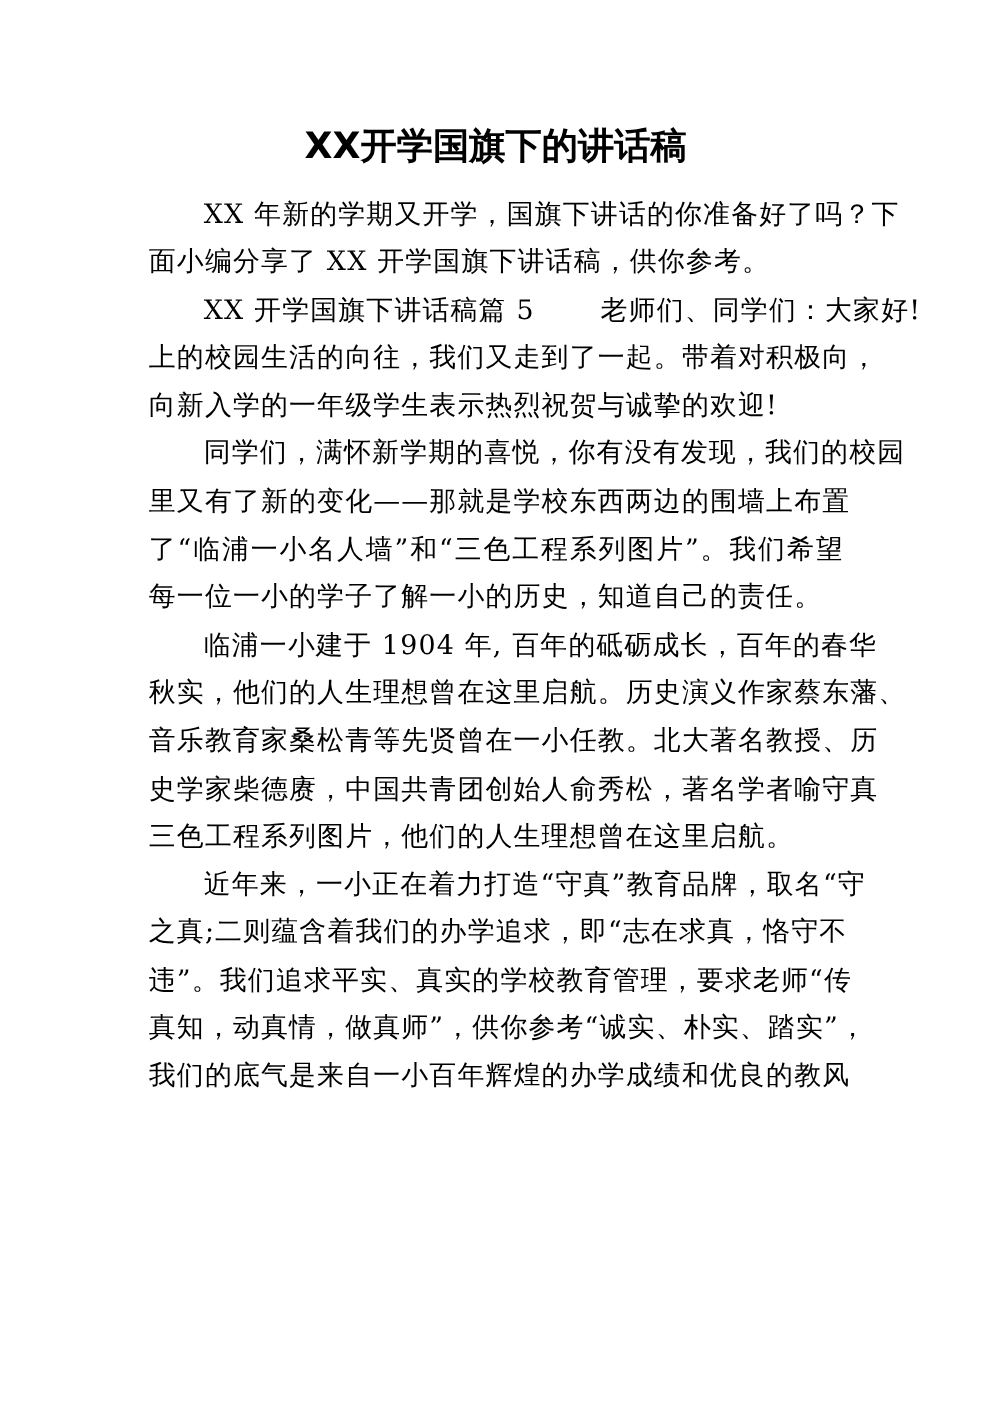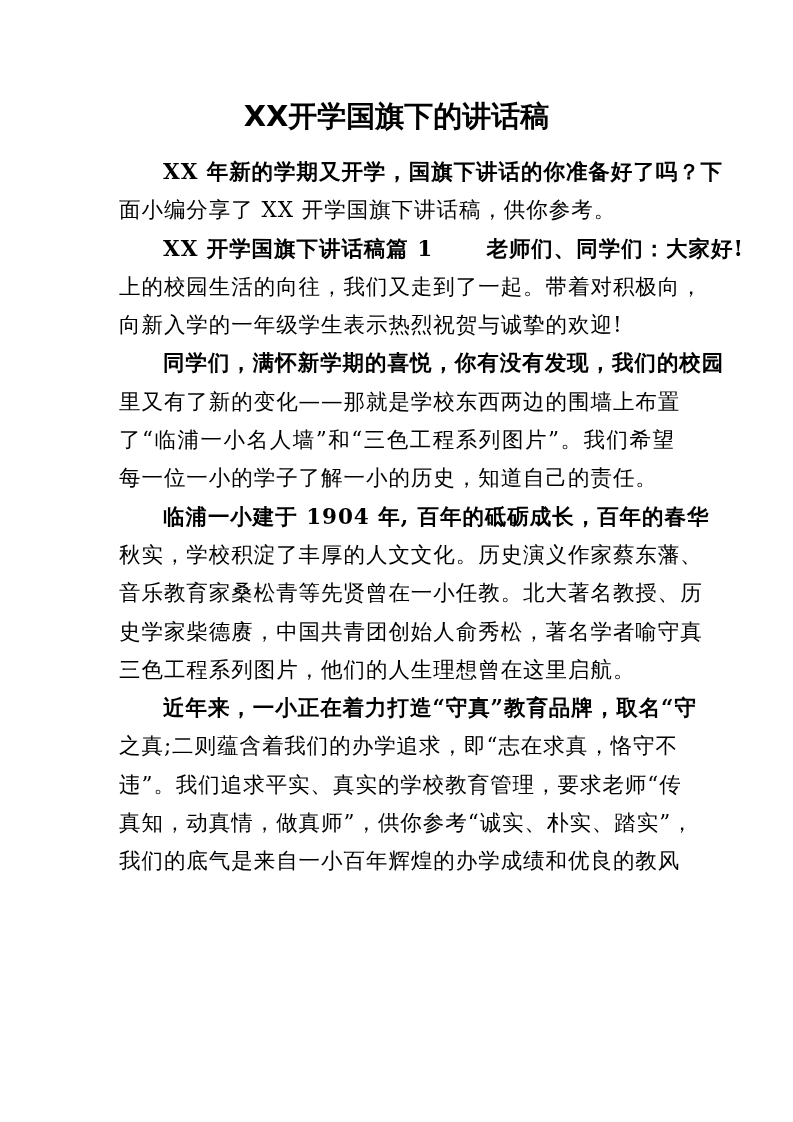--- a/index.html
+++ b/index.html
@@ -47,55 +47,54 @@
       white-space: nowrap;
       letter-spacing: 0.95px;
       text-align: justify;
       text-align-last: justify;
     }
     .line.last {
       text-align-last: left;
     }
     .line.indent {
       padding-left: 44px;
-      font-weight: bold;
     }
   </style>
 </head>
 <body>
 
 <div class="page">
   <div class="title">XX开学国旗下的讲话稿</div>
 
   <div class="body-text">
 
     <div>
       <span class="line indent">XX 年新的学期又开学，国旗下讲话的你准备好了吗？下</span>
       <span class="line last">面小编分享了 XX 开学国旗下讲话稿，供你参考。</span>
     </div>
 
     <div>
-      <span class="line indent last" style="white-space:pre;">XX 开学国旗下讲话稿篇 1　　 老师们、同学们：大家好!</span>
+      <span class="line indent last" style="white-space:pre;">XX 开学国旗下讲话稿篇 5　　 老师们、同学们：大家好!</span>
     </div>
 
     <div>
       <span class="line">上的校园生活的向往，我们又走到了一起。带着对积极向，</span>
       <span class="line last">向新入学的一年级学生表示热烈祝贺与诚挚的欢迎!</span>
     </div>
 
     <div>
       <span class="line indent">同学们，满怀新学期的喜悦，你有没有发现，我们的校园</span>
       <span class="line">里又有了新的变化——那就是学校东西两边的围墙上布置</span>
       <span class="line">了“临浦一小名人墙”和“三色工程系列图片”。我们希望</span>
       <span class="line last">每一位一小的学子了解一小的历史，知道自己的责任。</span>
     </div>
 
     <div>
       <span class="line indent">临浦一小建于 1904 年, 百年的砥砺成长，百年的春华</span>
-      <span class="line">秋实，学校积淀了丰厚的人文文化。历史演义作家蔡东藩、</span>
+      <span class="line">秋实，他们的人生理想曾在这里启航。历史演义作家蔡东藩、</span>
       <span class="line">音乐教育家桑松青等先贤曾在一小任教。北大著名教授、历</span>
       <span class="line">史学家柴德赓，中国共青团创始人俞秀松，著名学者喻守真</span>
       <span class="line last">三色工程系列图片，他们的人生理想曾在这里启航。</span>
     </div>
 
     <div>
       <span class="line indent">近年来，一小正在着力打造“守真”教育品牌，取名“守</span>
       <span class="line">之真;二则蕴含着我们的办学追求，即“志在求真，恪守不</span>
       <span class="line">违”。我们追求平实、真实的学校教育管理，要求老师“传</span>
       <span class="line">真知，动真情，做真师”，供你参考“诚实、朴实、踏实”，</span>

